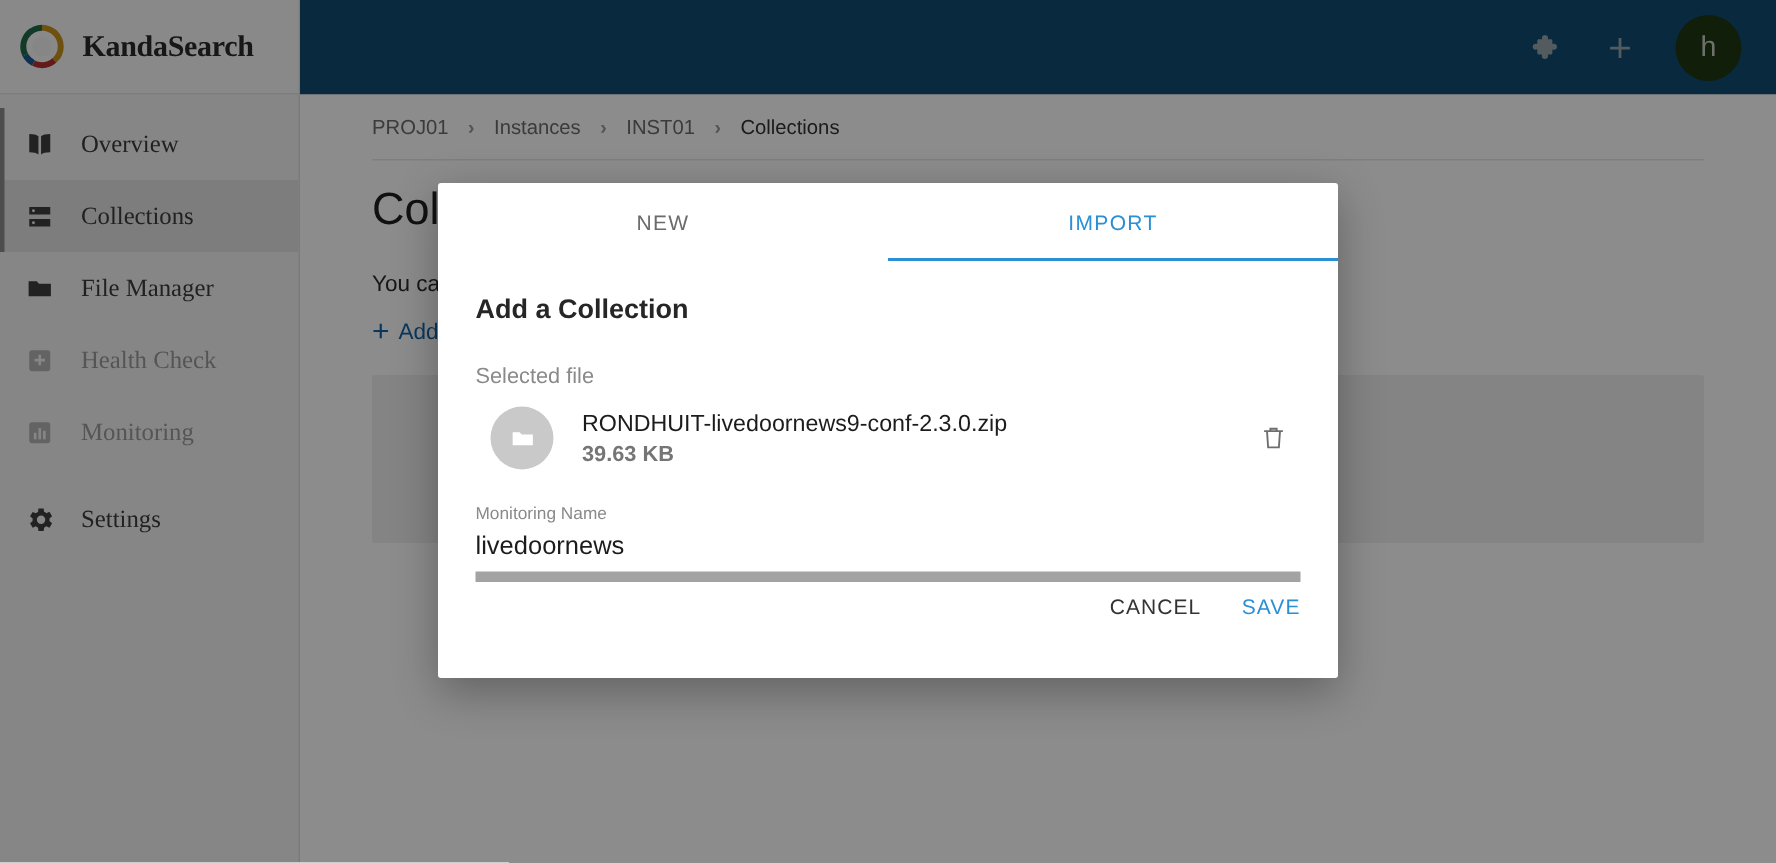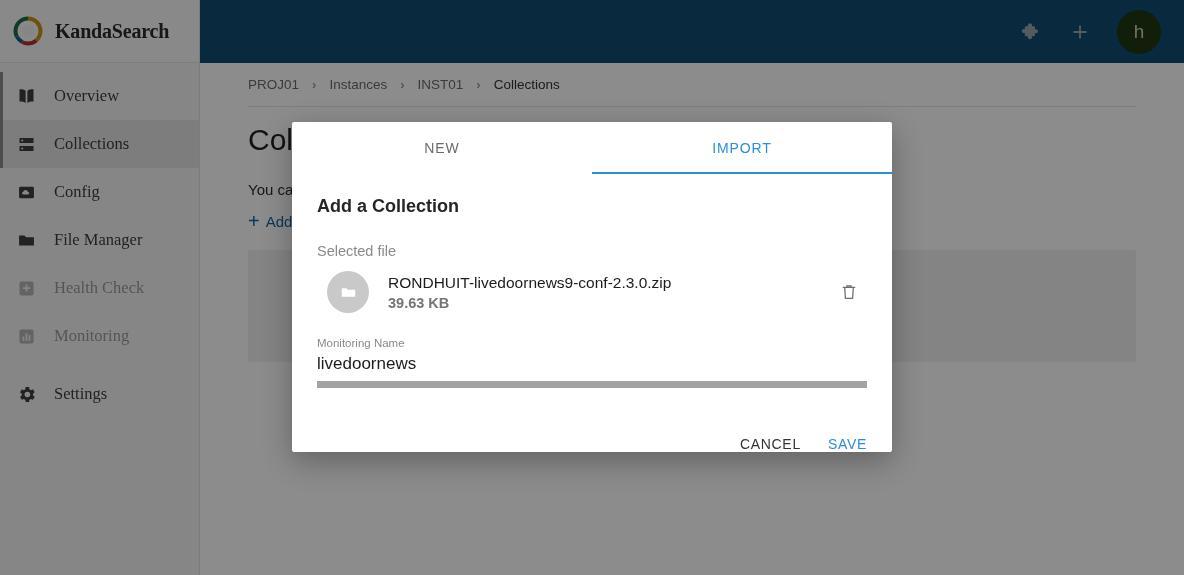--- a/index.html
+++ b/index.html
@@ -133,21 +133,21 @@
   .trash-btn { width: 28px; height: 28px; display: flex; align-items: center; justify-content: center; cursor: pointer; flex: none; margin-right: 4px; }
   .input-group { margin-top: 24px; }
   .input-label { font-size: 11.5px; color: #8a8a8a; }
   .text-input {
     width: 100%; border: none; border-bottom: 7px solid #a3a3a3;
     font-family: "Liberation Sans", sans-serif;
     font-size: 17px; color: #1c1c1c; padding: 5px 0 7px 0; outline: none;
     background: transparent;
   }
   .modal-actions {
-    display: flex; justify-content: flex-end; align-items: flex-end; gap: 27px;
+    display: flex; justify-content: flex-end; align-items: flex-start; gap: 27px;
     padding: 0 25px 0 4px; height: 56px;
   }
   .btn-text {
     background: none; border: none; cursor: pointer;
     font-family: "Liberation Sans", sans-serif;
     font-size: 14px; letter-spacing: 0.7px;
   }
   .btn-cancel { color: #333333; }
   .btn-save { color: #2b8fd6; }
 </style>
@@ -182,29 +182,20 @@
       <div class="nav-item active">
         <span class="ico">
           <svg viewBox="0 0 24 24" width="21" height="21">
               <path d="M4 4h16v6H4zM4 14h16v6H4z" fill="none"></path>
               <path d="M4 4.5h16v5.8H4zm0 9.2h16v5.8H4z"></path>
               <circle cx="7.2" cy="7.4" r="1.1" fill="#f0f0f0"></circle>
               <circle cx="7.2" cy="16.6" r="1.1" fill="#f0f0f0"></circle>
             </svg>
         </span>
         <span>Collections</span>
-      </div>
-      <div class="nav-item">
-        <span class="ico">
-          <svg viewBox="0 0 24 24" width="21" height="21">
-              <rect x="3.5" y="5.5" width="17" height="13" rx="1.4"></rect>
-              <path d="M8.5 14.2c-.9 0-1.6-.7-1.6-1.6 0-.8.6-1.5 1.4-1.6.3-1.2 1.4-2 2.6-2 1.3 0 2.4 1 2.6 2.2.9.1 1.6.8 1.6 1.7 0 .7-.5 1.3-1.2 1.3z" fill="#f5f5f5"></path>
-            </svg>
-        </span>
-        <span>Config</span>
       </div>
       <div class="nav-item">
         <span class="ico">
           <svg viewBox="0 0 24 24" width="21" height="21">
               <path d="M3.5 6.2h6.2l1.7 2h9.1v9.6H3.5z"></path>
             </svg>
         </span>
         <span>File Manager</span>
       </div>
       <div class="nav-item disabled">

